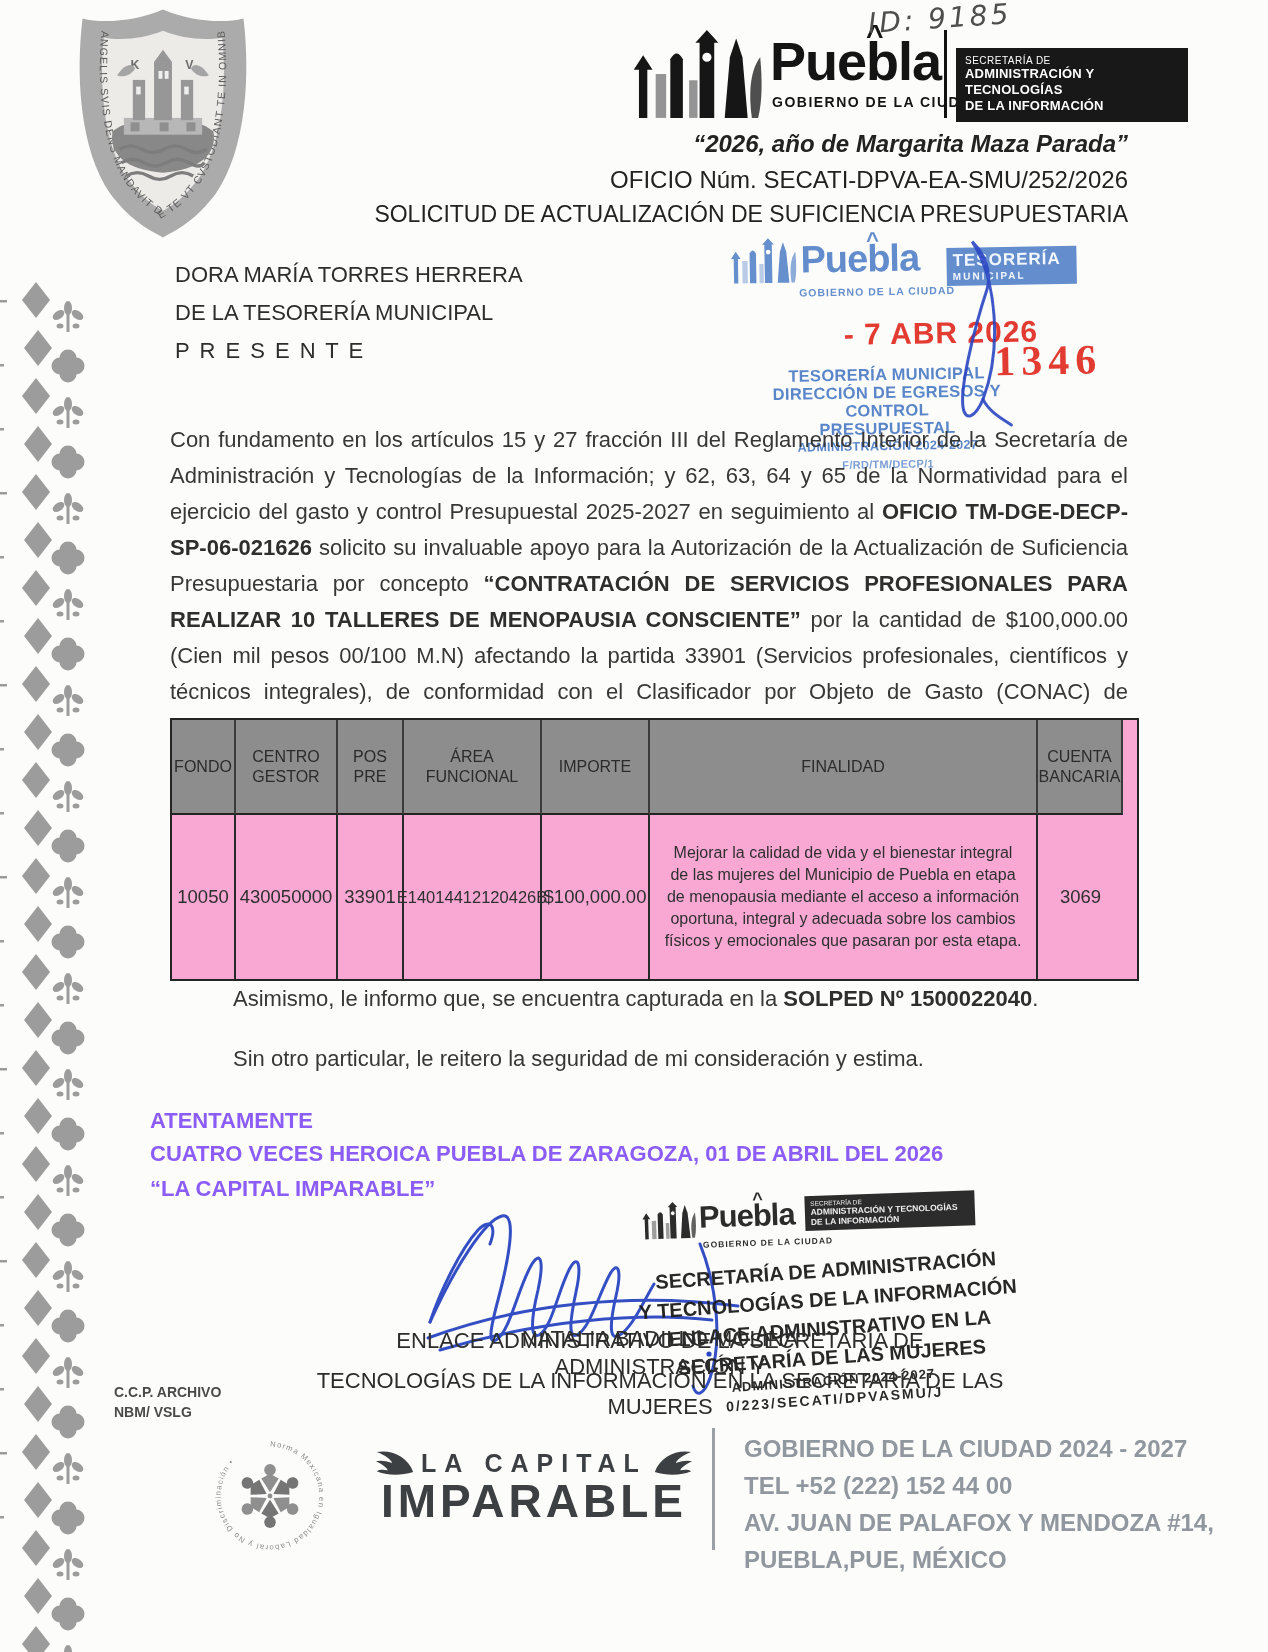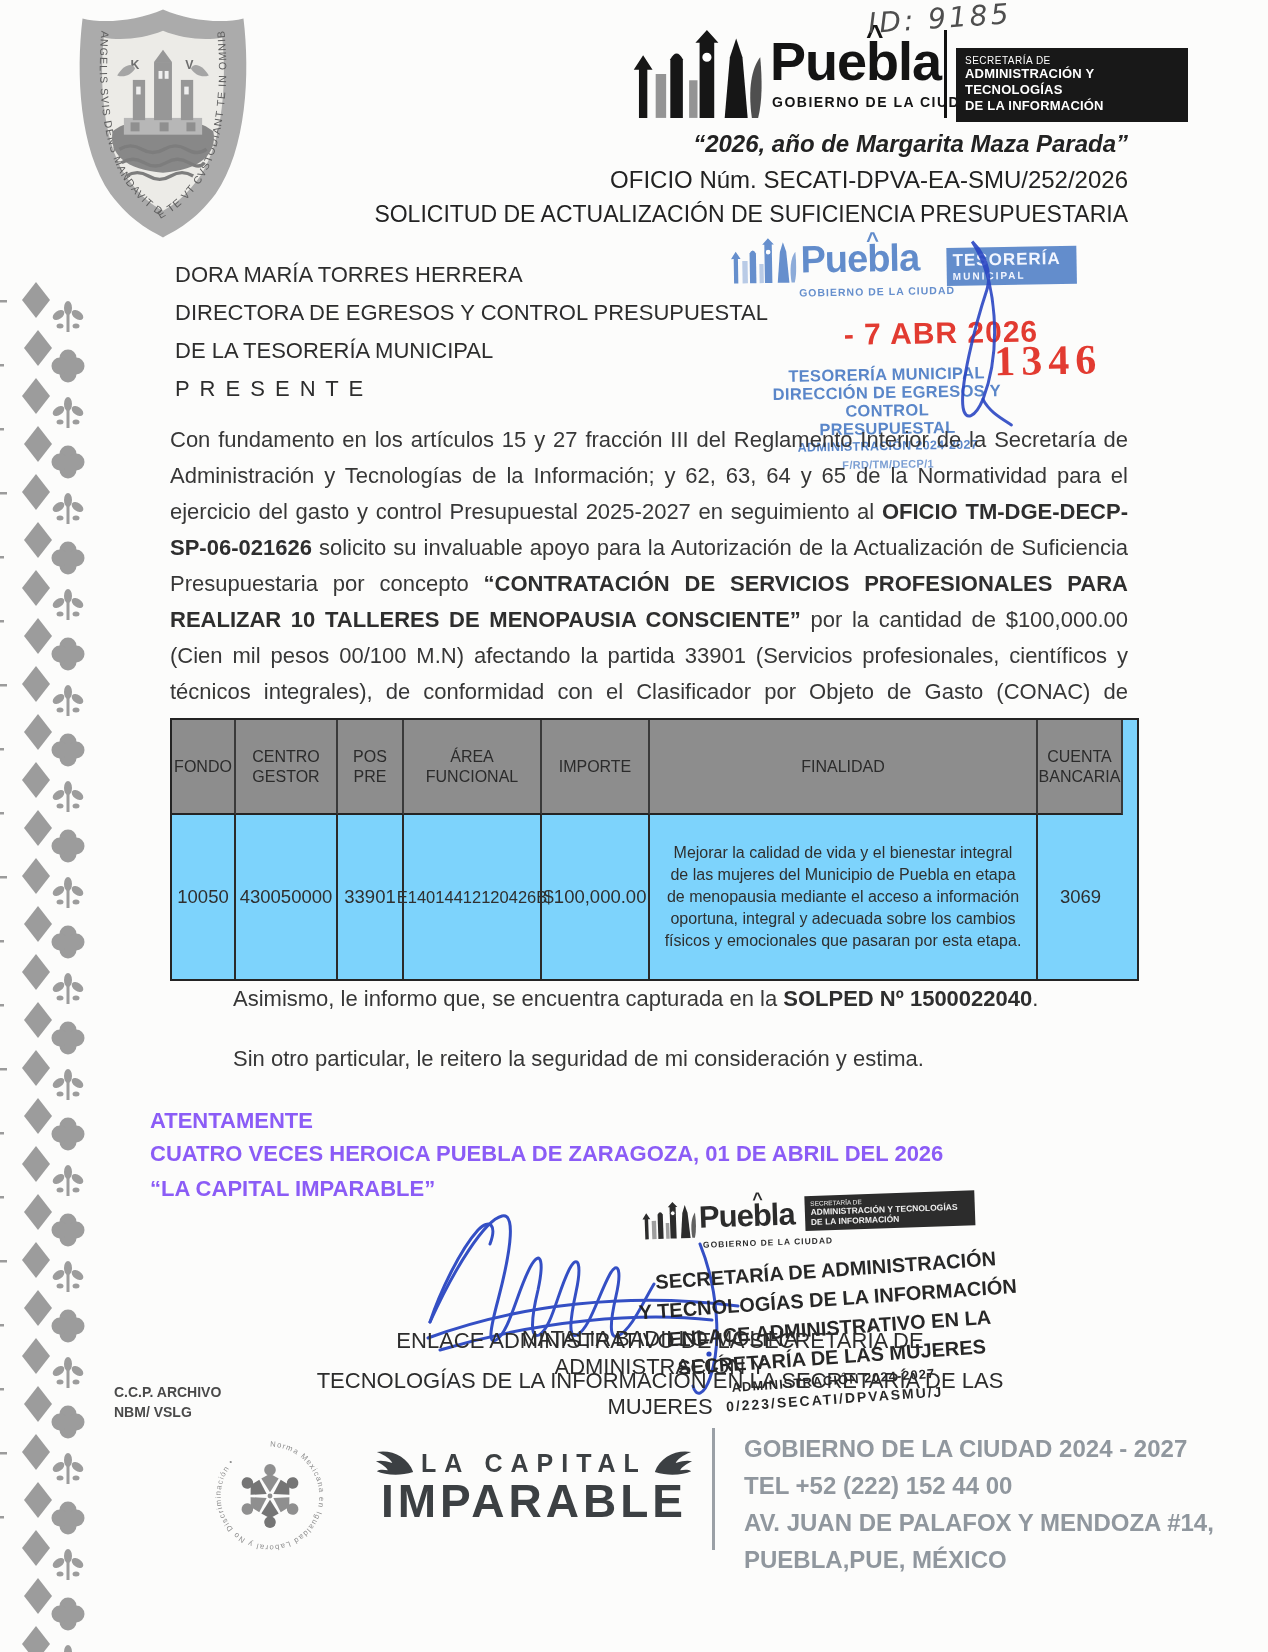--- a/index.html
+++ b/index.html
@@ -60,21 +60,21 @@
   .rstamp .dept .tiny{font-size:11px; opacity:.8;}
   .rstamp .pen{position:absolute; left:200px; top:-2px;}
 
   
   .bodytext{left:170px; top:422px; width:958px; font-size:22px; line-height:36px;
     text-align:justify; color:#373737;}
   .bd{font-weight:bold; color:#2e2e2e;}
 
   
   .disttable{left:170px; top:718px; width:965px; border:2px solid #242424; border-collapse:collapse;
-    display:grid; grid-template-columns:64px 102px 66px 138px 108px 388px 85px; background:#7dd3fc;}
+    display:grid; grid-template-columns:64px 102px 66px 138px 108px 388px 85px; background:#f9a8d4;}
   .th{background:#8d8d8d; color:#2b2b2b; font-size:16px; border-right:2px solid #3a3a3a;
     border-bottom:2px solid #242424; display:flex; align-items:center; justify-content:center;
     text-align:center; height:93px; line-height:20px;}
   .th:last-child{border-right:none;}
   .td{font-size:18.5px; color:#2f2f2f; border-right:2px solid #2a2a2a; display:flex;
     align-items:center; justify-content:center; text-align:center; min-height:148px; padding:4px 3px;}
   .td:last-child{border-right:none;}
   .td.area{font-size:16.5px;}
   .td.finalidad{font-size:16px; line-height:22px; padding:8px 14px;}
 
@@ -289,21 +289,20 @@
   <div class="abs handwritten-id">ID: 9185</div>
 
   <div class="abs hdr-right">
     <div class="year-legend">“2026, año de Margarita Maza Parada”</div>
     <div class="oficio-line">OFICIO Núm. SECATI-DPVA-EA-SMU/252/2026</div>
     <div class="subject-line">SOLICITUD DE ACTUALIZACIÓN DE SUFICIENCIA PRESUPUESTARIA</div>
   </div>
 
   <div class="abs recipient">
     <div>DORA MARÍA TORRES HERRERA</div>
-    <div>DIRECTORA DE EGRESOS Y CONTROL PRESUPUESTAL</div>
     <div>DE LA TESORERÍA MUNICIPAL</div>
     <div class="presente">P R E S E N T E</div>
   </div>
 
   <div class="abs rstamp">
     <div class="logo-row">
       <svg class="sky" width="66" height="47" viewBox="0 0 124 88">
           <use href="#skyline-icon"></use>
         </svg>
       <div class="brand"><span>Puebla</span><span class="caret">^</span></div>

